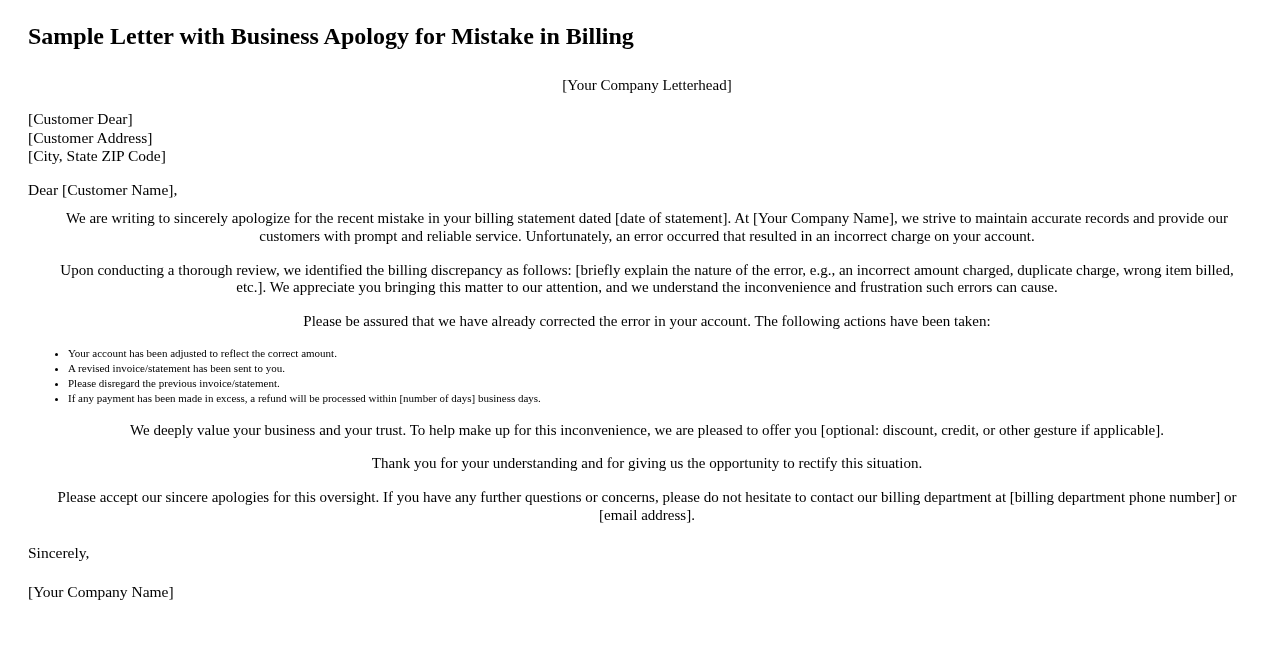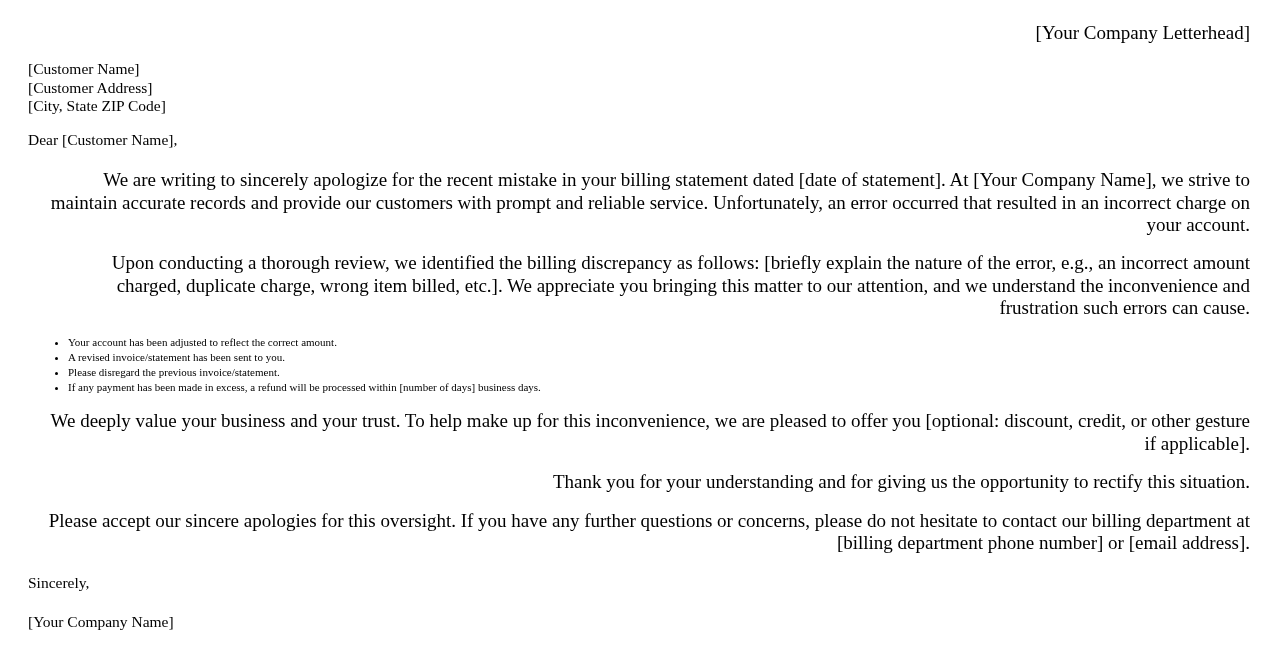--- a/index.html
+++ b/index.html
@@ -18,37 +18,37 @@
     padding: 22px 28px 0 28px;
     box-sizing: border-box;
   }
   .doc-title {
     font-size: 24px;
     font-weight: bold;
     margin: 0 0 26px 0;
     line-height: 1.2;
   }
   .para {
-    font-size: 19px;
+    font-size: 15px;
     line-height: 1.18;
     margin: 0 0 16px 16px;
     max-width: 1222px;
-    text-align: right;
+    text-align: center;
   }
   .addr-block {
     font-size: 15.5px;
     line-height: 1.18;
     margin: 0 0 16px 0;
   }
   .addr-block .line {
     display: block;
   }
   .salutation {
     font-size: 15.5px;
-    margin: 0 0 20px 0;
+    margin: 0 0 11px 0;
   }
   ul.actions {
     margin: 0 0 16px 0;
     padding-left: 40px;
     font-size: 11px;
     line-height: 1.2;
   }
   ul.actions li {
     margin: 0 0 2px 0;
   }
@@ -60,33 +60,35 @@
   .signoff .line {
     display: block;
     margin-top: 20px;
   }
 </style>
 </head>
 <body>
 
 <div class="page">
 
+  <h1 class="doc-title">Sample Letter with Business Apology for Mistake in Billing</h1>
 
   <p class="para">[Your Company Letterhead]</p>
 
   <div class="addr-block">
-    <span class="line">[Customer Name]</span>
+    <span class="line">[Customer Dear]</span>
     <span class="line">[Customer Address]</span>
     <span class="line">[City, State ZIP Code]</span>
   </div>
 
   <p class="salutation">Dear [Customer Name],</p>
 
   <p class="para">We are writing to sincerely apologize for the recent mistake in your billing statement dated [date of statement]. At [Your Company Name], we strive to maintain accurate records and provide our customers with prompt and reliable service. Unfortunately, an error occurred that resulted in an incorrect charge on your account.</p>
   <p class="para">Upon conducting a thorough review, we identified the billing discrepancy as follows: [briefly explain the nature of the error, e.g., an incorrect amount charged, duplicate charge, wrong item billed, etc.]. We appreciate you bringing this matter to our attention, and we understand the inconvenience and frustration such errors can cause.</p>
+  <p class="para">Please be assured that we have already corrected the error in your account. The following actions have been taken:</p>
 
   <ul class="actions">
     <li>Your account has been adjusted to reflect the correct amount.</li>
     <li>A revised invoice/statement has been sent to you.</li>
     <li>Please disregard the previous invoice/statement.</li>
     <li>If any payment has been made in excess, a refund will be processed within [number of days] business days.</li>
   </ul>
 
   <p class="para">We deeply value your business and your trust. To help make up for this inconvenience, we are pleased to offer you [optional: discount, credit, or other gesture if applicable].</p>
   <p class="para">Thank you for your understanding and for giving us the opportunity to rectify this situation.</p>

